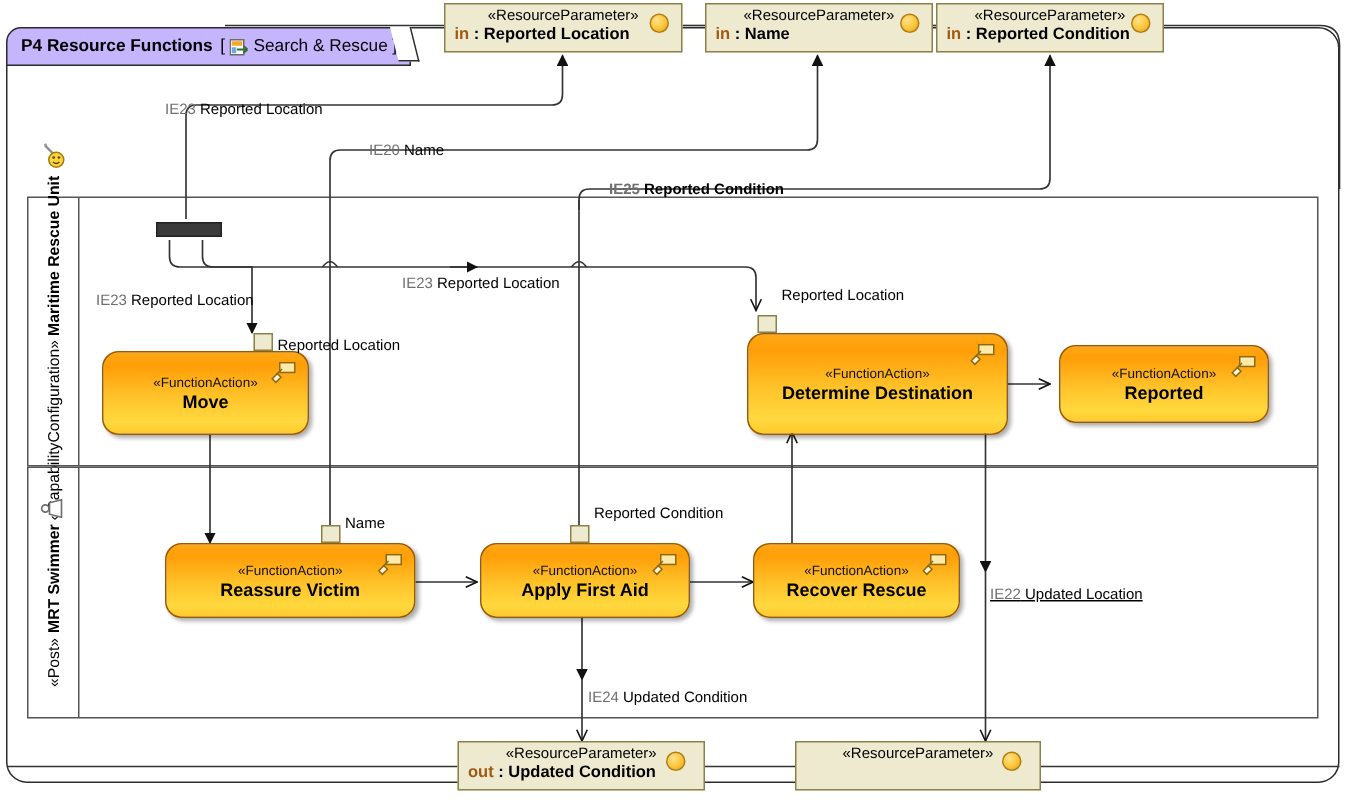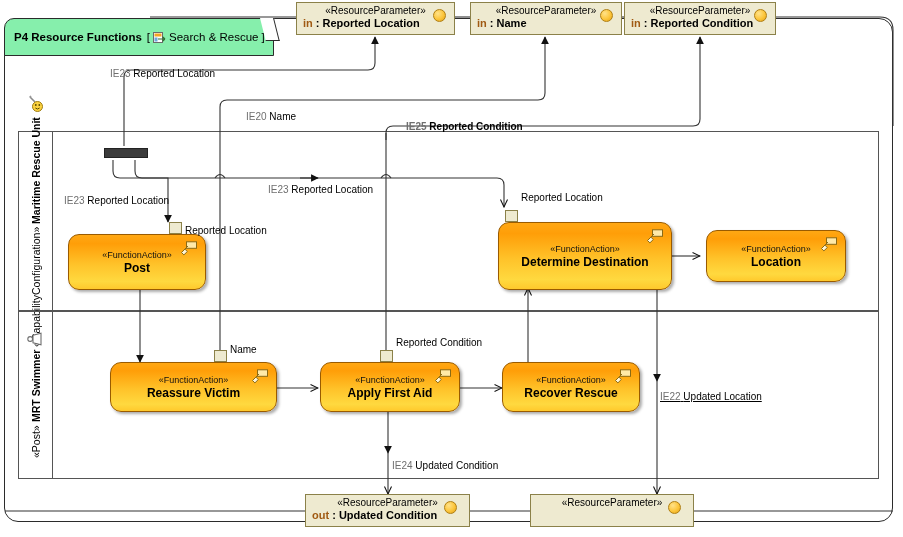--- a/index.html
+++ b/index.html
@@ -6,24 +6,24 @@
   body{font-family:"Liberation Sans",sans-serif;}
   #root{position:relative;width:903px;height:537px;background:#ffffff;overflow:hidden;}
 
   
   .frame{
     position:absolute;left:4px;top:18px;width:889px;height:504px;
     border:1px solid #2b2b2b;border-radius:14px;background:transparent;
     box-sizing:border-box;
   }
   .frame-tab{
-    position:absolute;left:4px;top:18px;height:38px;
+    position:absolute;left:4px;top:18px;height:26px;
     border:1px solid #2b2b2b;
     border-top-left-radius:10px;
-    background:#86efac;
+    background:#c4b5fd;
     box-sizing:border-box;
     display:flex;align-items:center;
     padding:0 8px 0 9px;
     z-index:6;
   }
   .frame-tab .corner{
     position:absolute;right:-1px;top:-1px;width:14px;height:23px;
     background:#ffffff;
     border-right:1px solid #2b2b2b;
     border-bottom:1px solid #2b2b2b;
@@ -246,21 +246,21 @@
     <span class="ball" style="right:12px;top:6px;"></span>
   </div>
 
   <div class="rparam" style="left:530px;top:494px;width:164px;height:33px;">
     <div class="stereo">«ResourceParameter»</div>
     <span class="ball" style="right:12px;top:6px;"></span>
   </div>
 
   <div class="action" style="left:68px;top:234px;width:138px;height:56px;">
     <span class="stereo">«FunctionAction»</span>
-    <span class="nm">Post</span>
+    <span class="nm">Move</span>
     <span class="act-icon">
       <svg width="18" height="16" viewBox="0 0 18 16">
         <rect x="6.5" y="0.8" width="10" height="6.5" fill="#ffe9a8" stroke="#8a6a14" stroke-width="1"></rect>
         <path d="M1.5 11.5 l3.4 -3.4 l2.4 2.4 l-3.4 3.4 z" fill="#fff6d8" stroke="#8a6a14" stroke-width="1"></path>
         <path d="M4.4 8.6 l3.6 -3.6" stroke="#8a6a14" stroke-width="1"></path>
       </svg>
     </span>
   </div>
   <div class="pin" style="left:169px;top:222px;"></div>
   <div class="elabel" style="left:185px;top:225px;">
@@ -278,21 +278,21 @@
       </svg>
     </span>
   </div>
   <div class="pin" style="left:505px;top:210px;"></div>
   <div class="elabel" style="left:521px;top:192px;">
     <span>Reported Location</span>
   </div>
 
   <div class="action" style="left:706px;top:230px;width:140px;height:52px;">
     <span class="stereo">«FunctionAction»</span>
-    <span class="nm">Location</span>
+    <span class="nm">Reported</span>
     <span class="act-icon">
       <svg width="18" height="16" viewBox="0 0 18 16">
         <rect x="6.5" y="0.8" width="10" height="6.5" fill="#ffe9a8" stroke="#8a6a14" stroke-width="1"></rect>
         <path d="M1.5 11.5 l3.4 -3.4 l2.4 2.4 l-3.4 3.4 z" fill="#fff6d8" stroke="#8a6a14" stroke-width="1"></path>
         <path d="M4.4 8.6 l3.6 -3.6" stroke="#8a6a14" stroke-width="1"></path>
       </svg>
     </span>
   </div>
 
   <div class="action" style="left:110px;top:362px;width:167px;height:50px;">
@@ -337,21 +337,21 @@
         <path d="M4.4 8.6 l3.6 -3.6" stroke="#8a6a14" stroke-width="1"></path>
       </svg>
     </span>
   </div>
 
   <div class="elabel" style="left:110px;top:68px;">
     <span class="ie">IE23</span>
     <span>Reported Location</span>
   </div>
 
-  <div class="elabel" style="left:246px;top:95px;margin-top:16px;">
+  <div class="elabel" style="left:246px;top:95px;">
     <span class="ie">IE20</span>
     <span>Name</span>
   </div>
 
   <div class="elabel" style="left:406px;top:121px;font-weight:bold;">
     <span class="ie">IE25</span>
     <span>Reported Condition</span>
   </div>
 
   <div class="elabel" style="left:64px;top:195px;">

